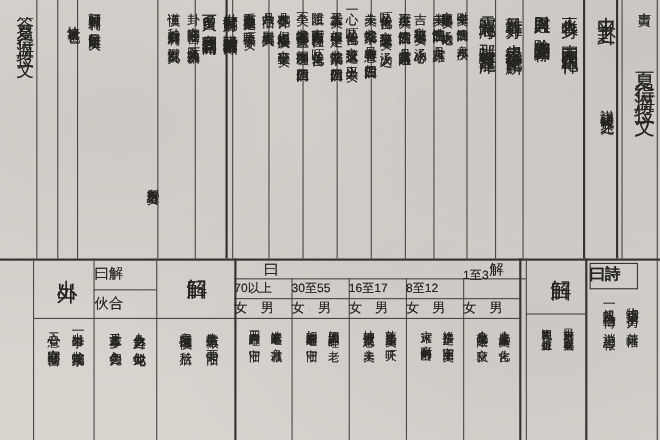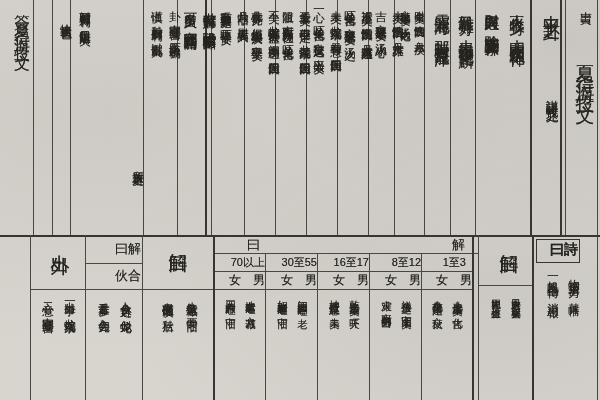--- a/index.html
+++ b/index.html
@@ -14,21 +14,21 @@
     color:#26241f;
   }
   .v{
     position:absolute;top:2px;height:233px;
     writing-mode:vertical-rl;text-orientation:upright;
     font-size:11.5px;letter-spacing:1px;line-height:1;
     text-shadow:0 0 .5px rgba(20,18,14,.55);
     white-space:nowrap;
   }
   .h{
-    position:absolute;text-align:right;line-height:1;
+    position:absolute;text-align:left;line-height:1;
     text-shadow:0 0 .5px rgba(20,18,14,.55);white-space:nowrap;
   }
   .rv{position:absolute;top:0;width:1px;height:235px;background:#4a4641;}
   .rv2{width:2px;background:#38342f;}
   .bv{position:absolute;top:235px;width:1px;height:165px;background:#4a4641;}
   .bv2{width:2px;background:#38342f;}
   .bh{position:absolute;height:1px;background:#4a4641;}
   .bh2{height:2px;background:#38342f;}
   .box{position:absolute;border:1.5px solid #38342f;}
 </style>
@@ -125,21 +125,21 @@
   <div class="v" style="left:158px;width:15px;top:293px;height:105px">交易应谨慎　秋后</div>
   <div class="v" style="left:182px;width:15px;top:293px;height:105px">生意欲做　要守旧</div>
 
   <div class="h" style="left:445px;top:238px;width:20px;font-size:13px">解</div>
   <div class="h" style="left:240px;top:238px;width:20px;font-size:13px">曰</div>
 
   <div class="h" style="left:213px;top:257px;width:52px;font-size:11px">70以上</div>
   <div class="h" style="left:265px;top:257px;width:52px;font-size:11px">30至55</div>
   <div class="h" style="left:317px;top:257px;width:52px;font-size:11px">16至17</div>
   <div class="h" style="left:369px;top:257px;width:52px;font-size:11px">8至12</div>
-  <div class="h" style="left:421px;top:257px;width:45px;font-size:11px">1至3</div>
+  <div class="h" style="left:421px;top:246px;width:45px;font-size:11px">1至3</div>
 
   <div class="h" style="left:213px;top:274px;width:52px;font-size:12px">女　男</div>
   <div class="h" style="left:265px;top:274px;width:52px;font-size:12px">女　男</div>
   <div class="h" style="left:317px;top:274px;width:52px;font-size:12px">女　男</div>
   <div class="h" style="left:369px;top:274px;width:52px;font-size:12px">女　男</div>
   <div class="h" style="left:421px;top:274px;width:51px;font-size:12px">女　男</div>
 
   <div class="v" style="left:222px;width:14px;top:292px;height:106px;font-size:10.5px">三四六月不旺　守旧</div>
   <div class="v" style="left:242px;width:14px;top:292px;height:106px;font-size:10.5px">造老运不旺　六月诚</div>
   <div class="v" style="left:274px;width:14px;top:292px;height:106px;font-size:10.5px">妇造老运不旺　守旧</div>

